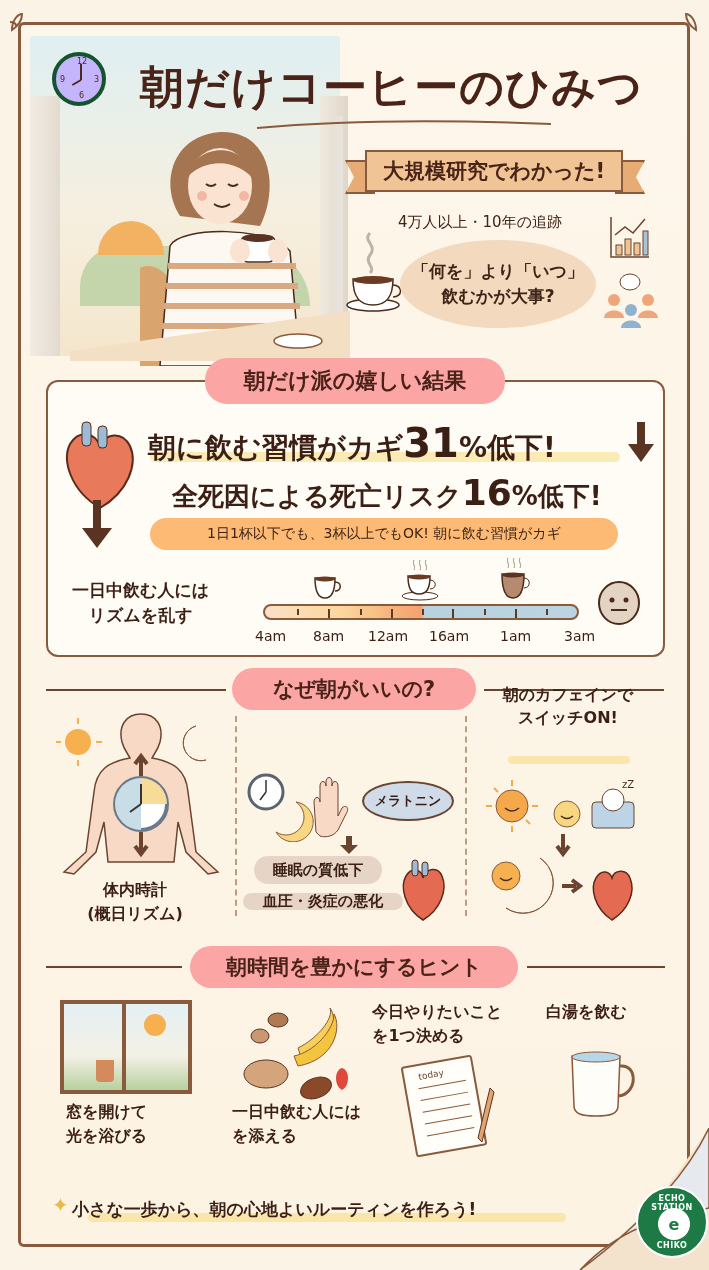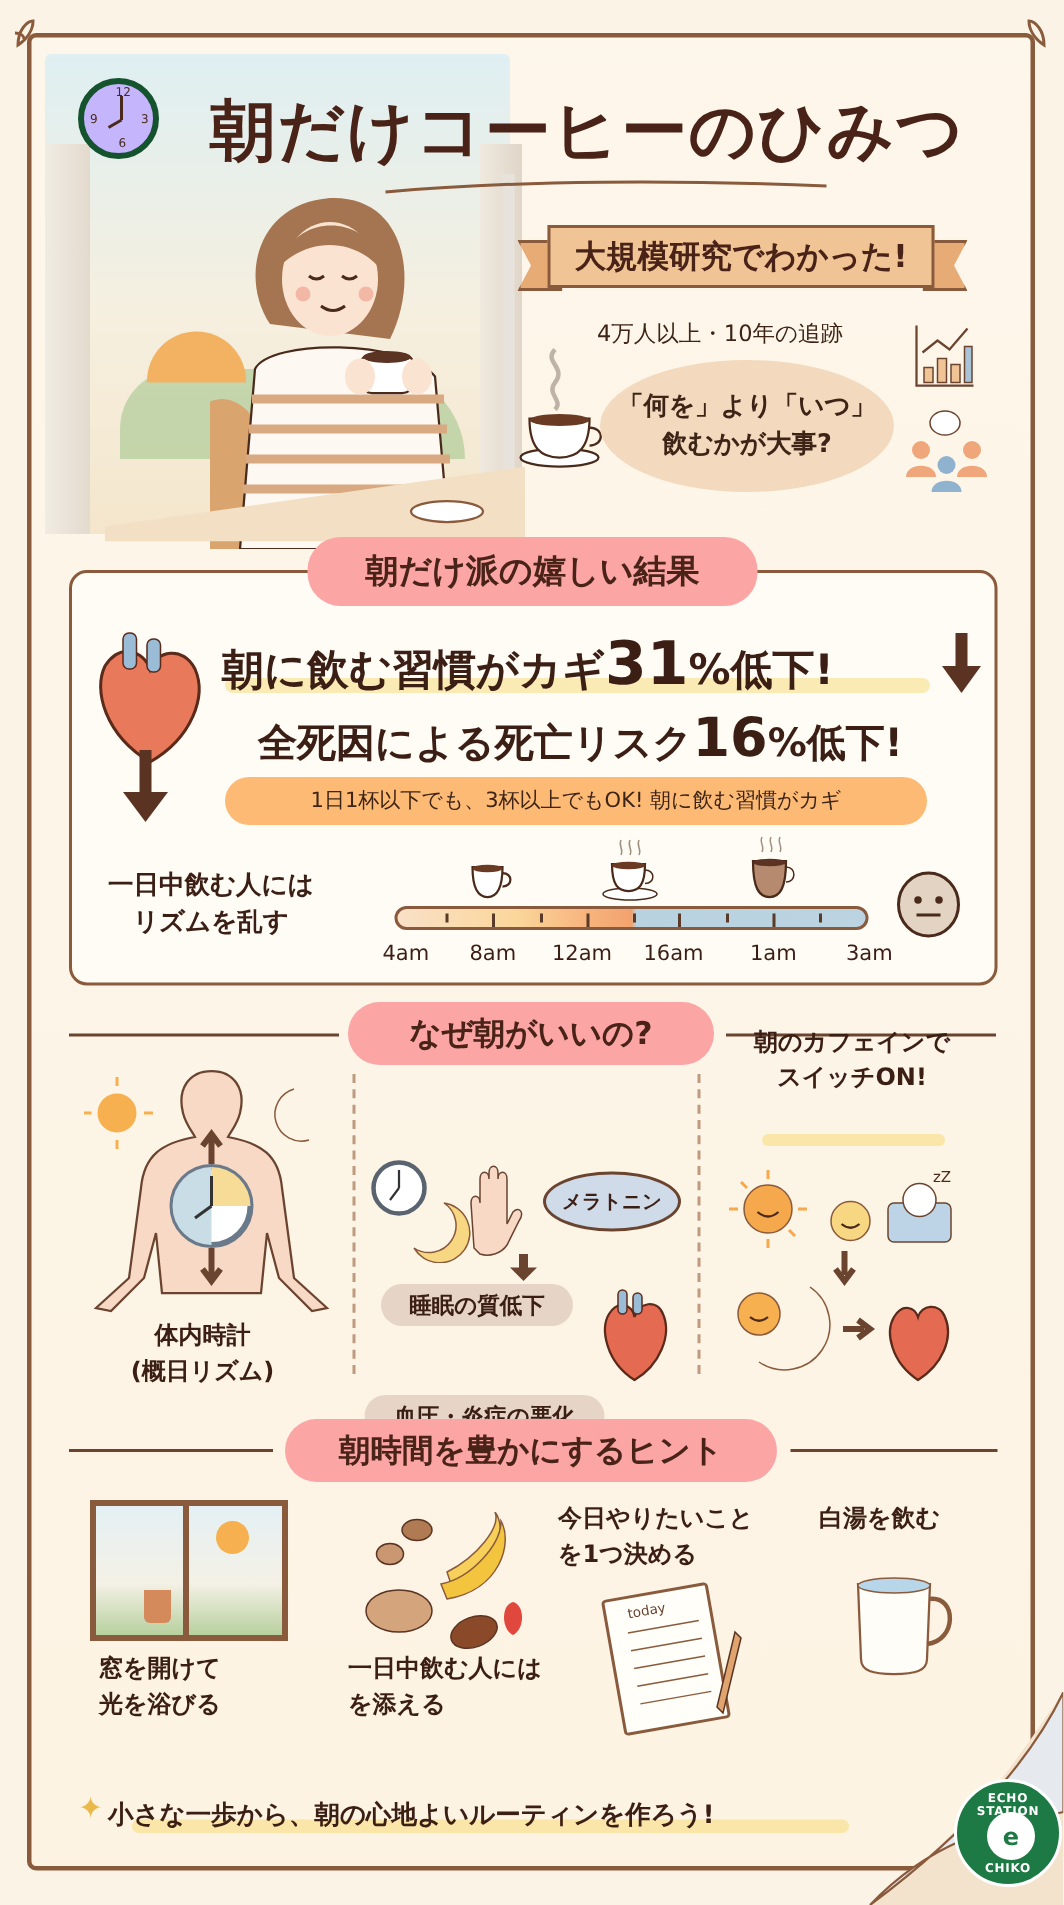--- a/index.html
+++ b/index.html
@@ -121,21 +121,21 @@
   .bodyclock-label { position: absolute; left: 60px; top: 878px; width: 150px; text-align: center; font-size: 16px; font-weight: bold; line-height: 1.5; color: #3b1e14; }
   .col2-title, .col3-title { position: absolute; font-size: 16px; color: #3b1e14; text-align: center; line-height: 1.45; font-weight: bold; }
   .col2-title { left: 238px; top: 716px; width: 210px; }
   .col3-title { left: 478px; top: 683px; width: 180px; }
   .col3-hl { position: absolute; left: 508px; top: 756px; width: 122px; height: 8px; background: #f9e6a8; border-radius: 4px; }
   .mel-bubble { position: absolute; left: 362px; top: 781px; width: 92px; height: 40px;
     background: #cfdbe8; border: 2px solid #6b4430; border-radius: 50%;
     display: flex; align-items: center; justify-content: center; font-size: 13px; font-weight: bold; color: #3b1e14; }
   .gray-pill { position: absolute; background: #e6d5c6; border-radius: 14px; display: flex; align-items: center; justify-content: center; font-size: 15px; font-weight: bold; color: #3b1e14; white-space: nowrap; }
   .gp1 { left: 254px; top: 856px; width: 128px; height: 28px; }
-  .gp2 { left: 243px; top: 930px; width: 160px; height: 28px; }
+  .gp2 { left: 243px; top: 893px; width: 160px; height: 17px; }
 
   
   .pill.hints { left: 190px; top: 946px; width: 328px; height: 42px; font-size: 21px; }
   .hint-label { position: absolute; font-size: 16px; font-weight: bold; color: #3b1e14; line-height: 1.5; white-space: nowrap; }
   .window-ill { position: absolute; left: 60px; top: 1000px; width: 132px; height: 94px;
     border: 4px solid #8a5a3c; background: linear-gradient(180deg, #e4f0f4, #f4f1e6 60%, #b8d09e 100%); }
   .notebook { position: absolute; left: 408px; top: 1060px; width: 72px; height: 92px; background: #fffef9; border: 2px solid #8a5a3c; border-radius: 3px; transform: rotate(-10deg); }
   .mug { position: absolute; left: 568px; top: 1048px; }
 
   

